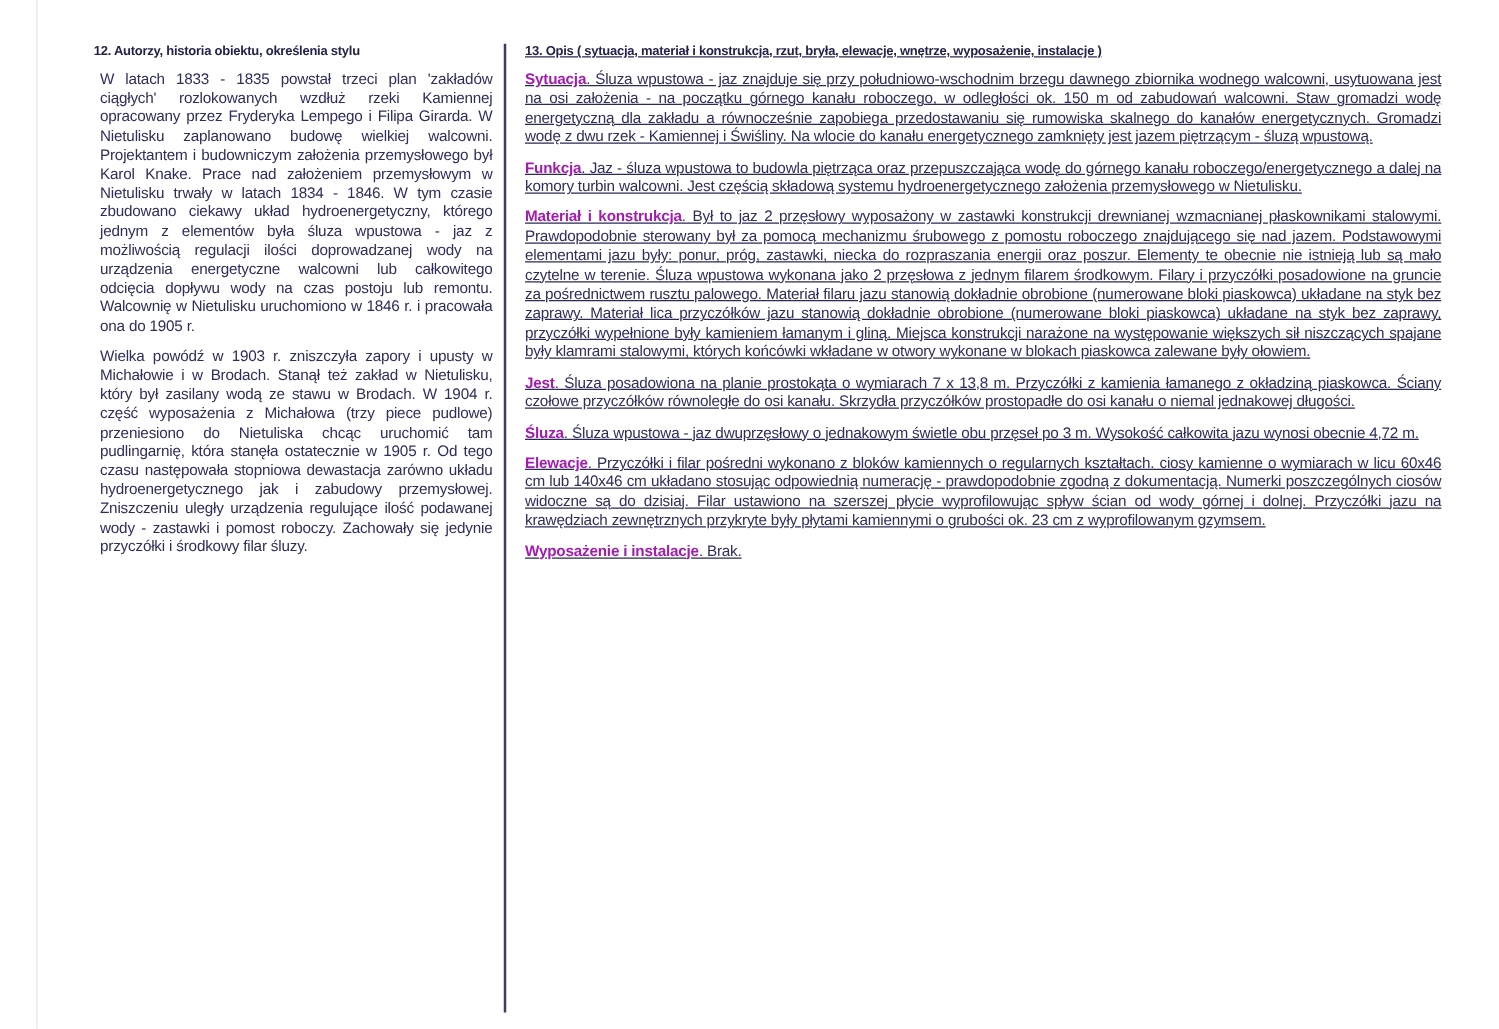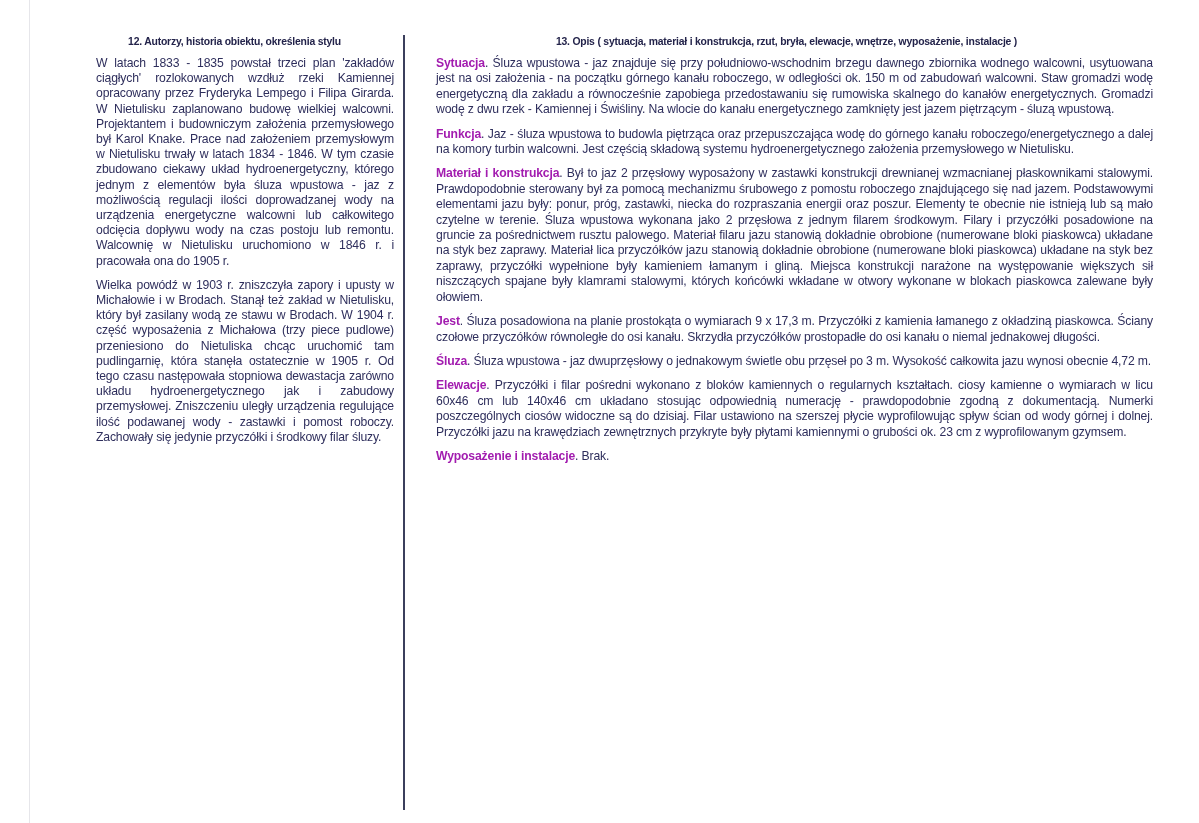--- a/index.html
+++ b/index.html
@@ -11,33 +11,33 @@
     position: relative;
   }
   .page-edge {
     position: absolute; left: 29px; top: 0; width: 1px; height: 823px;
     background: #e6e6ea;
   }
   .col-left {
     position: absolute; left: 80px; top: 36px; width: 314px;
   }
   .col-right {
-    position: absolute; left: 420px; top: 36px; width: 733px;
+    position: absolute; left: 420px; top: 36px; width: 733px; text-decoration: underline;
   }
   .divider {
     position: absolute; left: 403px; top: 35px; width: 2px; height: 775px;
     background: #3b3f5c;
   }
   .section-title {
     font-size: 10.4px; font-weight: bold; color: #23234a;
-    margin: 0 0 9px 0; letter-spacing: -0.2px; white-space: nowrap; text-align: center;
+    margin: 0 0 9px 0; letter-spacing: -0.2px; white-space: nowrap;
   }
   .col-left .section-title { margin-left: -5px; }
   .para {
-    font-size: 12.2px; line-height: 15.2px; margin: 0 0 9px 16px;
+    font-size: 12.2px; line-height: 15.2px; margin: 0 0 9px 0;
     text-align: justify; color: #2e2e5c; letter-spacing: -0.15px;
   }
   .col-right .para { line-height: 15.4px; margin-bottom: 9px; }
   .lead { font-weight: bold; color: #a21caf; }
 </style>
 </head>
 <body>
 
 <div class="page-edge"></div>
 
@@ -51,20 +51,20 @@
 
 <div class="col-right">
   <div class="section-title">13. Opis ( sytuacja, materiał i konstrukcja, rzut, bryła, elewacje, wnętrze, wyposażenie, instalacje )</div>
 
   <p class="para"><span class="lead">Sytuacja</span><span>. Śluza wpustowa - jaz znajduje się przy południowo-wschodnim brzegu dawnego zbiornika wodnego walcowni, usytuowana jest na osi założenia - na początku górnego kanału roboczego, w odległości ok. 150 m od zabudowań walcowni. Staw gromadzi wodę energetyczną dla zakładu a równocześnie zapobiega przedostawaniu się rumowiska skalnego do kanałów energetycznych. Gromadzi wodę z dwu rzek - Kamiennej i Świśliny. Na wlocie do kanału energetycznego zamknięty jest jazem piętrzącym - śluzą wpustową.</span></p>
 
   <p class="para"><span class="lead">Funkcja</span><span>. Jaz - śluza wpustowa to budowla piętrząca oraz przepuszczająca wodę do górnego kanału roboczego/energetycznego a dalej na komory turbin walcowni. Jest częścią składową systemu hydroenergetycznego założenia przemysłowego w Nietulisku.</span></p>
 
   <p class="para"><span class="lead">Materiał i konstrukcja</span><span>. Był to jaz 2 przęsłowy wyposażony w zastawki konstrukcji drewnianej wzmacnianej płaskownikami stalowymi. Prawdopodobnie sterowany był za pomocą mechanizmu śrubowego z pomostu roboczego znajdującego się nad jazem. Podstawowymi elementami jazu były: ponur, próg, zastawki, niecka do rozpraszania energii oraz poszur. Elementy te obecnie nie istnieją lub są mało czytelne w terenie. Śluza wpustowa wykonana jako 2 przęsłowa z jednym filarem środkowym. Filary i przyczółki posadowione na gruncie za pośrednictwem rusztu palowego. Materiał filaru jazu stanowią dokładnie obrobione (numerowane bloki piaskowca) układane na styk bez zaprawy. Materiał lica przyczółków jazu stanowią dokładnie obrobione (numerowane bloki piaskowca) układane na styk bez zaprawy, przyczółki wypełnione były kamieniem łamanym i gliną. Miejsca konstrukcji narażone na występowanie większych sił niszczących spajane były klamrami stalowymi, których końcówki wkładane w otwory wykonane w blokach piaskowca zalewane były ołowiem.</span></p>
 
-  <p class="para"><span class="lead">Jest</span><span>. Śluza posadowiona na planie prostokąta o wymiarach 9 x 17,3 m. Przyczółki z kamienia łamanego z okładziną piaskowca. Ściany czołowe przyczółków równoległe do osi kanału. Skrzydła przyczółków prostopadłe do osi kanału o niemal jednakowej długości.</span></p>
+  <p class="para"><span class="lead">Jest</span><span>. Śluza posadowiona na planie prostokąta o wymiarach 7 x 13,8 m. Przyczółki z kamienia łamanego z okładziną piaskowca. Ściany czołowe przyczółków równoległe do osi kanału. Skrzydła przyczółków prostopadłe do osi kanału o niemal jednakowej długości.</span></p>
 
   <p class="para"><span class="lead">Śluza</span><span>. Śluza wpustowa - jaz dwuprzęsłowy o jednakowym świetle obu przęseł po 3 m. Wysokość całkowita jazu wynosi obecnie 4,72 m.</span></p>
 
   <p class="para"><span class="lead">Elewacje</span><span>. Przyczółki i filar pośredni wykonano z bloków kamiennych o regularnych kształtach. ciosy kamienne o wymiarach w licu 60x46 cm lub 140x46 cm układano stosując odpowiednią numerację - prawdopodobnie zgodną z dokumentacją. Numerki poszczególnych ciosów widoczne są do dzisiaj. Filar ustawiono na szerszej płycie wyprofilowując spływ ścian od wody górnej i dolnej. Przyczółki jazu na krawędziach zewnętrznych przykryte były płytami kamiennymi o grubości ok. 23 cm z wyprofilowanym gzymsem.</span></p>
 
   <p class="para"><span class="lead">Wyposażenie i instalacje</span><span>. Brak.</span></p>
 </div>
 
 </body></html>

